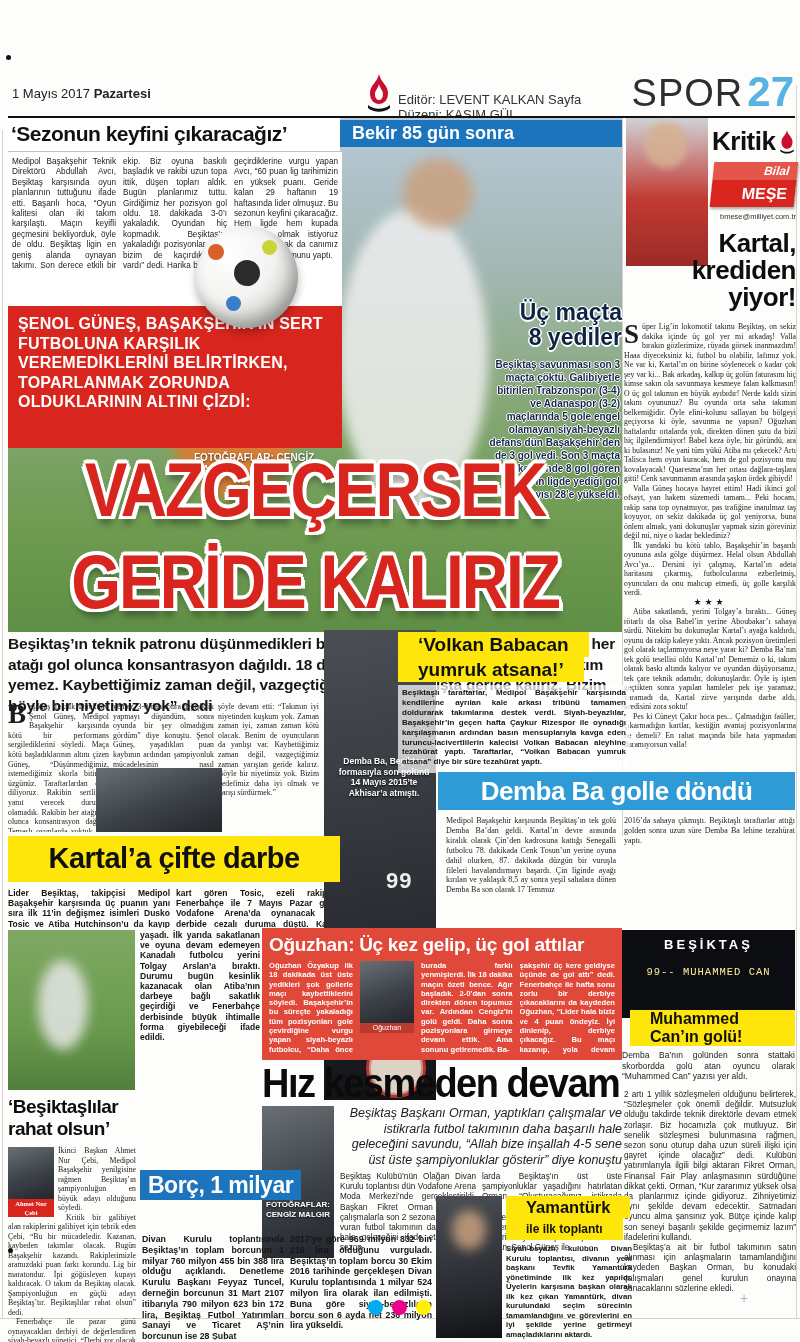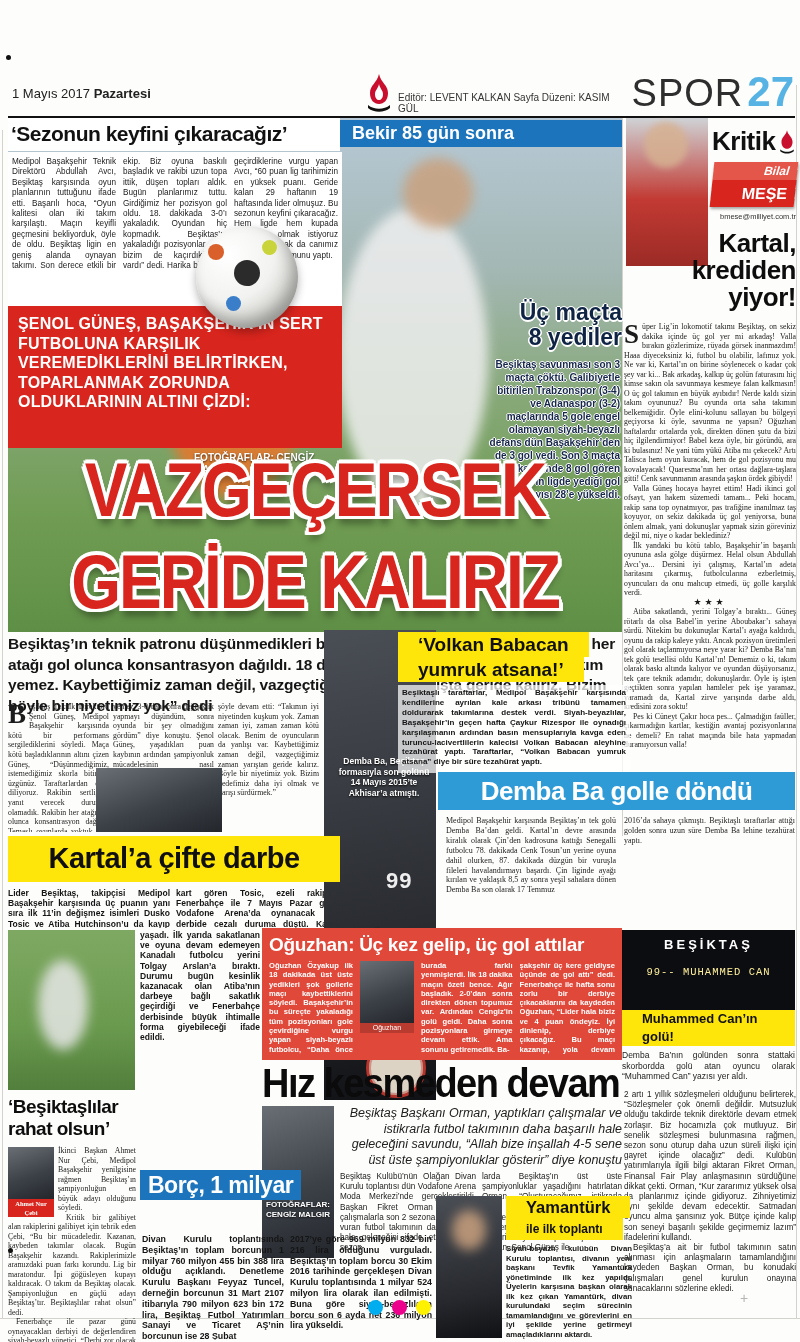--- a/index.html
+++ b/index.html
@@ -135,21 +135,21 @@
 
   <div class="abs sans" style="left:12px;top:86px;font-size:13px;color:#222;">
     <span>1 Mayıs 2017</span>
     <b>Pazartesi</b>
   </div>
   <svg class="abs" style="left:366px;top:74px;" width="26" height="38" viewBox="0 0 26 38">
     <path d="M13 0 C15 9 22 11 22 19 C22 26 18 30 13 30 C8 30 4 26 4 19 C4 11 11 9 13 0 Z" fill="#c8102e"></path>
     <path d="M13 10 C14 15 17 16 17 20 C17 24 15 26 13 26 C11 26 9 24 9 20 C9 16 12 15 13 10 Z" fill="#ffffff"></path>
     <path d="M2 31 C8 36 18 36 24 31 L24 34 C18 39 8 39 2 34 Z" fill="#111111"></path>
   </svg>
-  <div class="abs sans" style="left:398px;top:92px;width:230px;font-size:10px;color:#333;">Editör: LEVENT KALKAN  Sayfa Düzeni: KASIM GÜL</div>
+  <div class="abs sans" style="left:398px;top:92px;width:230px;font-size:13px;color:#333;">Editör: LEVENT KALKAN  Sayfa Düzeni: KASIM GÜL</div>
   <div class="abs" style="left:620px;top:68px;width:174px;display:flex;justify-content:flex-end;align-items:baseline;gap:4px;">
     <span class="spor">SPOR</span>
     <span class="pageno">27</span>
   </div>
   <div class="abs rule" style="left:8px;top:116px;width:787px;height:2px;"></div>
 
   <div class="abs ph-match hide-ov" style="left:8px;top:118px;width:614px;height:514px;">
     <span class="blob" style="left:150px;top:120px;width:150px;height:260px;background:#e8762c;"></span>
     <span class="blob" style="left:330px;top:90px;width:150px;height:300px;background:#efefef;"></span>
     <span class="blob" style="left:395px;top:40px;width:70px;height:70px;background:#caa17e;"></span>
@@ -236,21 +236,21 @@
 
   <div class="abs demba-band" style="left:438px;top:772px;width:357px;height:38px;z-index:4;">Demba Ba golle döndü</div>
   <div class="abs serif just hide-ov" style="left:446px;top:816px;width:170px;height:108px;font-size:8px;line-height:9.9px;color:#1c1c1c;">Medipol Başakşehir karşısında Beşiktaş’ın tek golü Demba Ba’dan geldi. Kartal’ın devre arasında kiralık olarak Çin’den kadrosuna kattığı Senegalli futbolcu 78. dakikada Cenk Tosun’un yerine oyuna dahil olurken, 87. dakikada düzgün bir vuruşla fileleri havalandırmayı başardı. Çin liginde ayağı kırılan ve yaklaşık 8,5 ay sonra yeşil sahalara dönen Demba Ba son olarak 17 Temmuz</div>
   <div class="abs serif just hide-ov" style="left:624px;top:816px;width:171px;height:108px;font-size:8px;line-height:9.9px;color:#1c1c1c;">2016’da sahaya çıkmıştı. Beşiktaşlı taraftarlar attığı golden sonra uzun süre Demba Ba lehine tezahürat yaptı.</div>
 
   <div class="abs sb" style="left:622px;top:930px;width:173px;height:88px;">
     <div class="t1">BEŞİKTAŞ</div>
     <div class="t2">99-- MUHAMMED CAN</div>
   </div>
   <div class="abs" style="left:622px;top:1010px;width:173px;">
-    <span class="yhl" style="font-size:13px;line-height:18px;">Muhammed Can’ın golü!</span>
+    <span class="yhl" style="font-size:16px;line-height:18px;margin-left:8px;">Muhammed Can’ın golü!</span>
     <div class="sans just" style="font-size:8.5px;line-height:10.5px;color:#222;margin-top:4px;">Demba Ba’nın golünden sonra stattaki skorbordda golü atan oyuncu olarak “Muhammed Can” yazısı yer aldı.</div>
   </div>
 
   <div class="abs ogz" style="left:262px;top:928px;width:360px;height:132px;z-index:5;">
     <div class="ogz-hl">Oğuzhan: Üç kez gelip, üç gol attılar</div>
     <div style="display:flex;gap:7px;">
       <div class="ogz-col hide-ov" style="width:88px;height:94px;">Oğuzhan Özyakup ilk 18 dakikada üst üste yedikleri şok gollerle maçı kaybettiklerini söyledi. Başakşehir’in bu süreçte yakaladığı tüm pozisyonları gole çevirdiğine vurgu yapan siyah-beyazlı futbolcu, “Daha önce Galatasaray’ı da</div>
       <div style="width:54px;flex:none;">
         <div class="ph-suit" style="width:54px;height:62px;"></div>
         <div class="ogz-cap">Oğuzhan</div>

